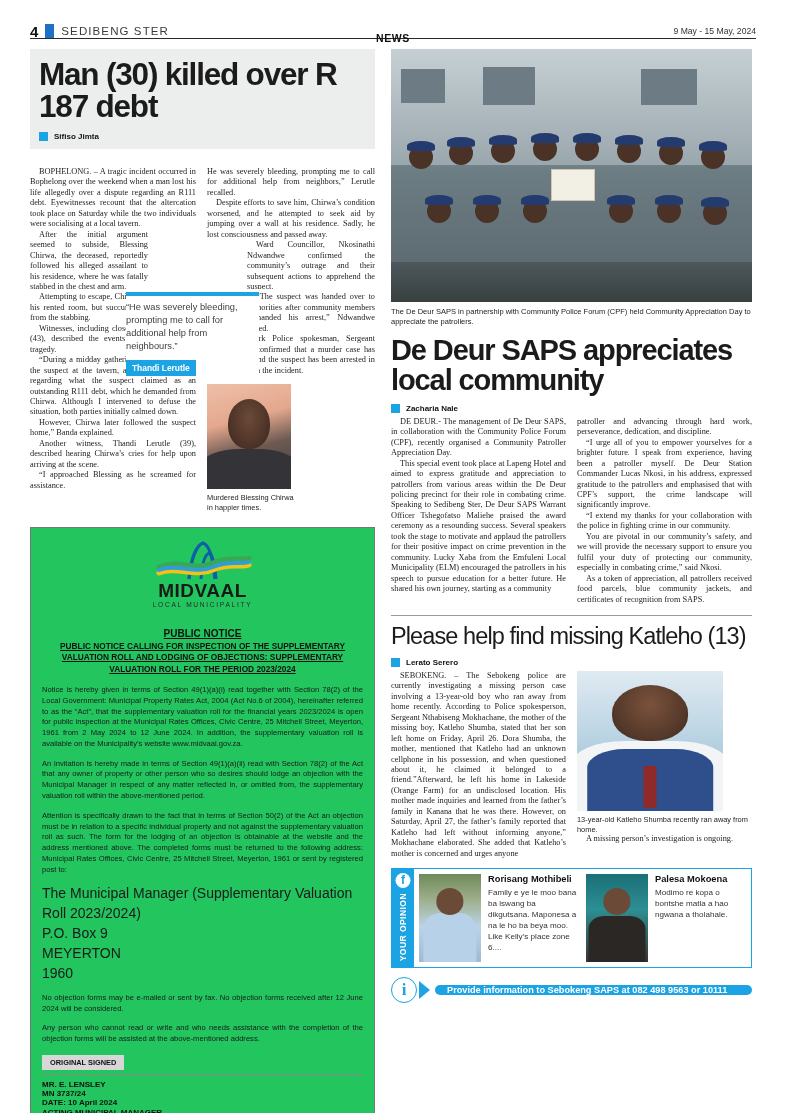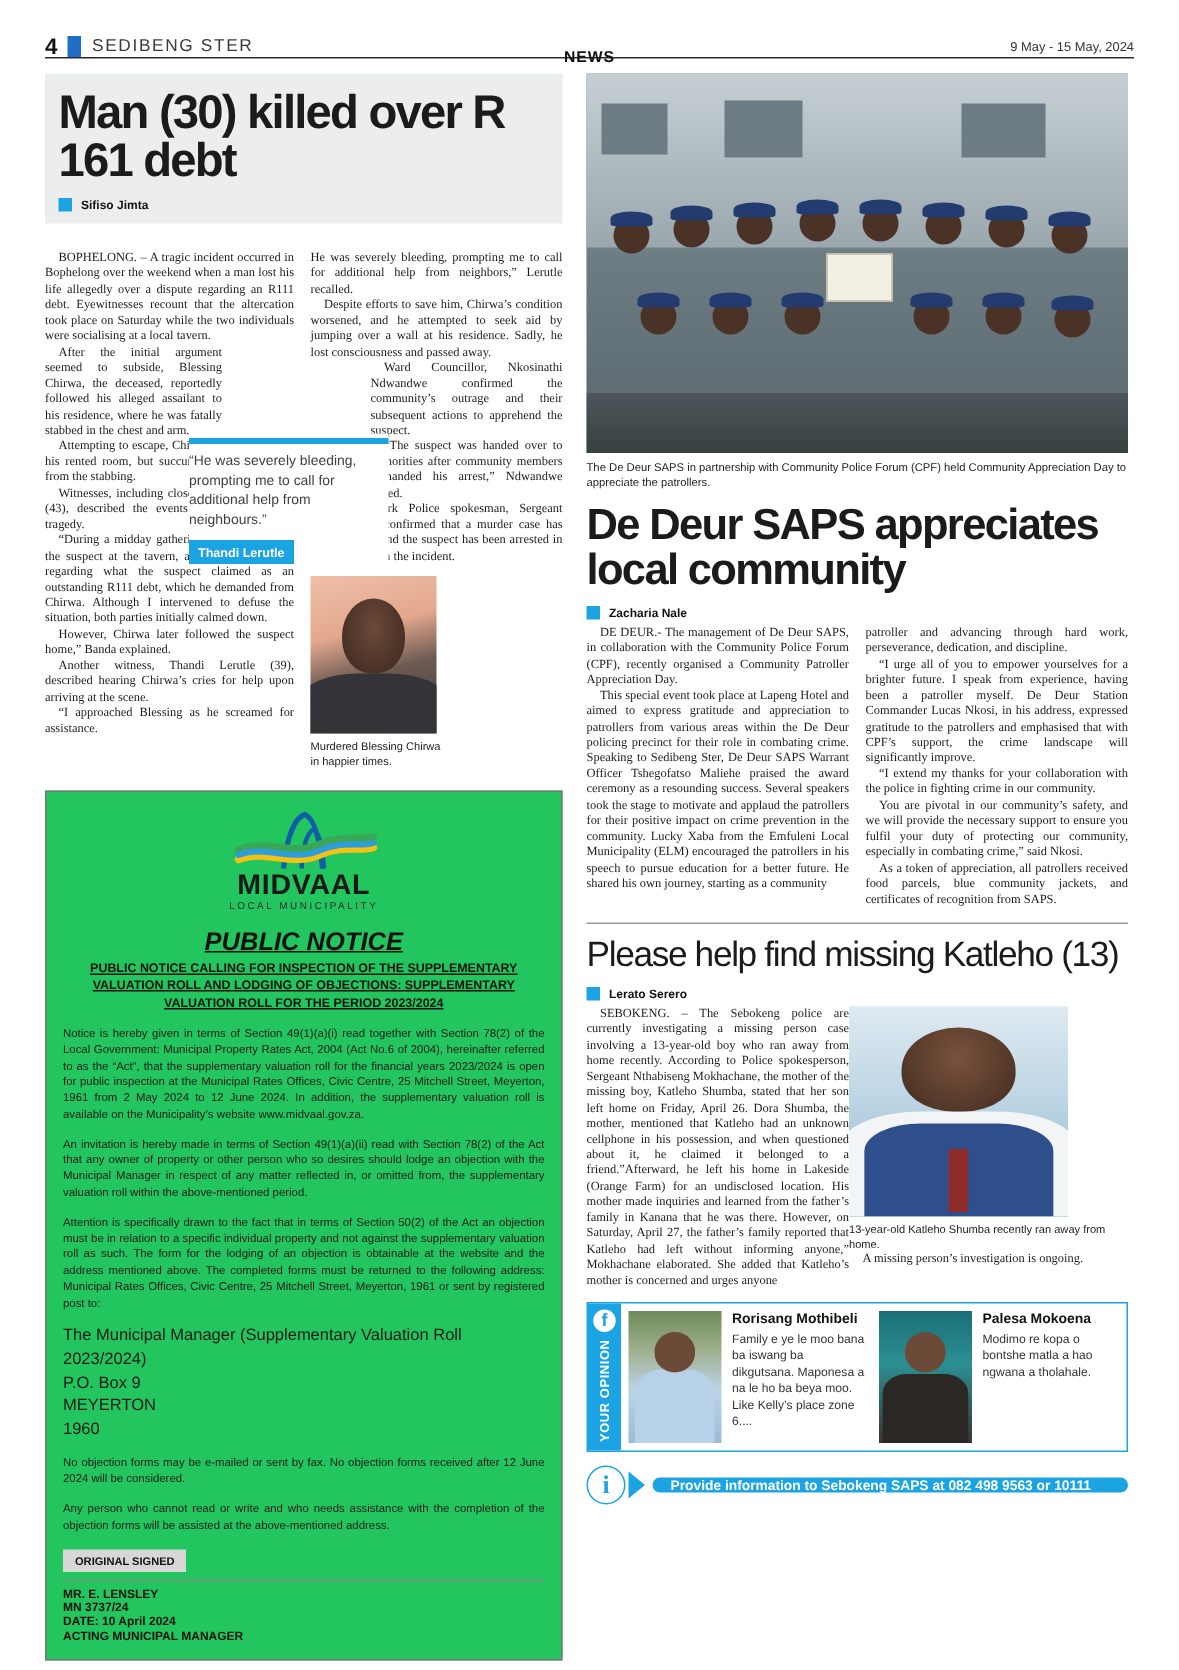--- a/index.html
+++ b/index.html
@@ -76,24 +76,24 @@
   .pv-body { position:absolute; left:50%; bottom:0; transform:translateX(-50%);
     width:95px; height:40px; background:#343438; border-radius:40% 40% 0 0; }
   .cap-sm { font-family:"Liberation Sans",sans-serif; font-size:7.4px; line-height:1.32; color:#222; margin:4px 0 0 0; }
 
   
   .notice { border:1.1px solid #777; margin-top:14px; padding:9px 11px 11px 11px; background:#22c55e; }
   .logo-wrap { text-align:center; }
   .logo-svg { display:block; margin:0 auto; }
   .logo-word { font-family:"Liberation Sans",sans-serif; font-weight:bold; font-size:19px; letter-spacing:0.5px; color:#1a1a1a; line-height:1; margin-top:-2px; }
   .logo-sub { font-family:"Liberation Sans",sans-serif; font-size:6.6px; letter-spacing:1.7px; color:#2a2a2a; margin-top:1px; }
-  .pn-title { font-family:"Liberation Sans",sans-serif; font-weight:bold; font-size:17px; text-align:center; text-decoration:underline; margin-top:10px; color:#111;font-style:italic; }
+  .pn-title { font-family:"Liberation Sans",sans-serif; font-weight:bold; font-size:10px; text-align:center; text-decoration:underline; margin-top:20px; color:#111; }
   .pn-sub { font-family:"Liberation Sans",sans-serif; font-weight:bold; font-size:8.3px; line-height:1.42; text-align:center; text-decoration:underline; margin-top:2px; color:#111; }
   .pn-p { font-family:"Liberation Sans",sans-serif; font-size:7.6px; line-height:1.42; text-align:justify; margin:9px 0 0 0; color:#1a1a1a; }
-  .pn-addr { font-family:"Liberation Sans",sans-serif; font-size:11px; line-height:1.42; margin:9px 0 0 0; color:#1a1a1a; }
+  .pn-addr { font-family:"Liberation Sans",sans-serif; font-size:14px; line-height:1.42; margin:9px 0 0 0; color:#1a1a1a; }
   .orig-signed { display:inline-block; background:#d7d7d7; font-family:"Liberation Sans",sans-serif; font-weight:bold; font-size:7.4px; padding:3px 8px; margin-top:10px; color:#111; }
   .pn-foot { border-top:1px solid #888; margin-top:5px; padding-top:4px; display:flex; font-family:"Liberation Sans",sans-serif; font-weight:bold; font-size:8px; color:#111;flex-direction:column; }
   .pn-foot .l { width:42%; }
   .pn-foot .m { width:26%; }
   .pn-foot .r { width:32%; }
   .pn-foot2 { font-family:"Liberation Sans",sans-serif; font-weight:bold; font-size:8px; color:#111; margin-top:1px; }
 
   
   .group-photo { width:361px; height:253px; position:relative; overflow:hidden; background:#7e8c93; }
   .gp-sky { position:absolute; inset:0; background:linear-gradient(#b9c6cc 0%,#93a3ab 28%,#6d7d84 48%,#58656b 100%); }
@@ -157,21 +157,21 @@
     <span class="mh-date">9 May - 15 May, 2024</span>
     <span class="mh-section">NEWS</span>
   </div>
   <div class="mh-rule"></div>
 
   <div class="columns">
 
     <div class="col-left">
 
       <div class="a1-band">
-        <h1 class="hl-xl">Man (30) killed over R 161 debt</h1>
+        <h1 class="hl-xl">Man (30) killed over R 187 debt</h1>
         <div class="byline">
           <span class="sq"></span>
           <span class="nm">Sifiso Jimta</span>
         </div>
       </div>
 
       <div class="a1-body" style="margin-top:18px;">
 
         <div style="float:left; width:166px;">
           <p class="story">BOPHELONG. – A tragic incident occurred in Bophelong over the weekend when a man lost his life allegedly over a dispute regarding an R111 debt. Eyewitnesses recount that the altercation took place on Saturday while the two individuals were socialising at a local tavern.</p>
@@ -333,21 +333,21 @@
 
       <div class="rule-thin"></div>
 
       <h2 class="hl-md">Please help find missing Katleho (13)</h2>
 
       <div class="byline" style="margin-top:9px;">
         <span class="sq"></span>
         <span class="nm">Lerato Serero</span>
       </div>
 
-      <div style="display:flex; margin-top:4px;">
+      <div style="display:flex; gap:11px; margin-top:4px;">
         <div style="width:175px;">
           <p class="story">SEBOKENG. – The Sebokeng police are currently investigating a missing person case involving a 13-year-old boy who ran away from home recently. According to Police spokesperson, Sergeant Nthabiseng Mokhachane, the mother of the missing boy, Katleho Shumba, stated that her son left home on Friday, April 26. Dora Shumba, the mother, mentioned that Katleho had an unknown cellphone in his possession, and when questioned about it, he claimed it belonged to a friend.”Afterward, he left his home in Lakeside (Orange Farm) for an undisclosed location. His mother made inquiries and learned from the father’s family in Kanana that he was there. However, on Saturday, April 27, the father’s family reported that Katleho had left without informing anyone,” Mokhachane elaborated. She added that Katleho’s mother is concerned and urges anyone</p>
         </div>
         <div style="width:175px;">
           <div class="kat-photo" style="float:none; margin:0 0 4px 0; width:146px; height:140px;">
             <div class="kp-sky"></div>
             <div class="kp-shirt"></div>
             <div class="kp-vest"></div>
             <div class="kp-tie"></div>
             <div class="kp-head"></div>

